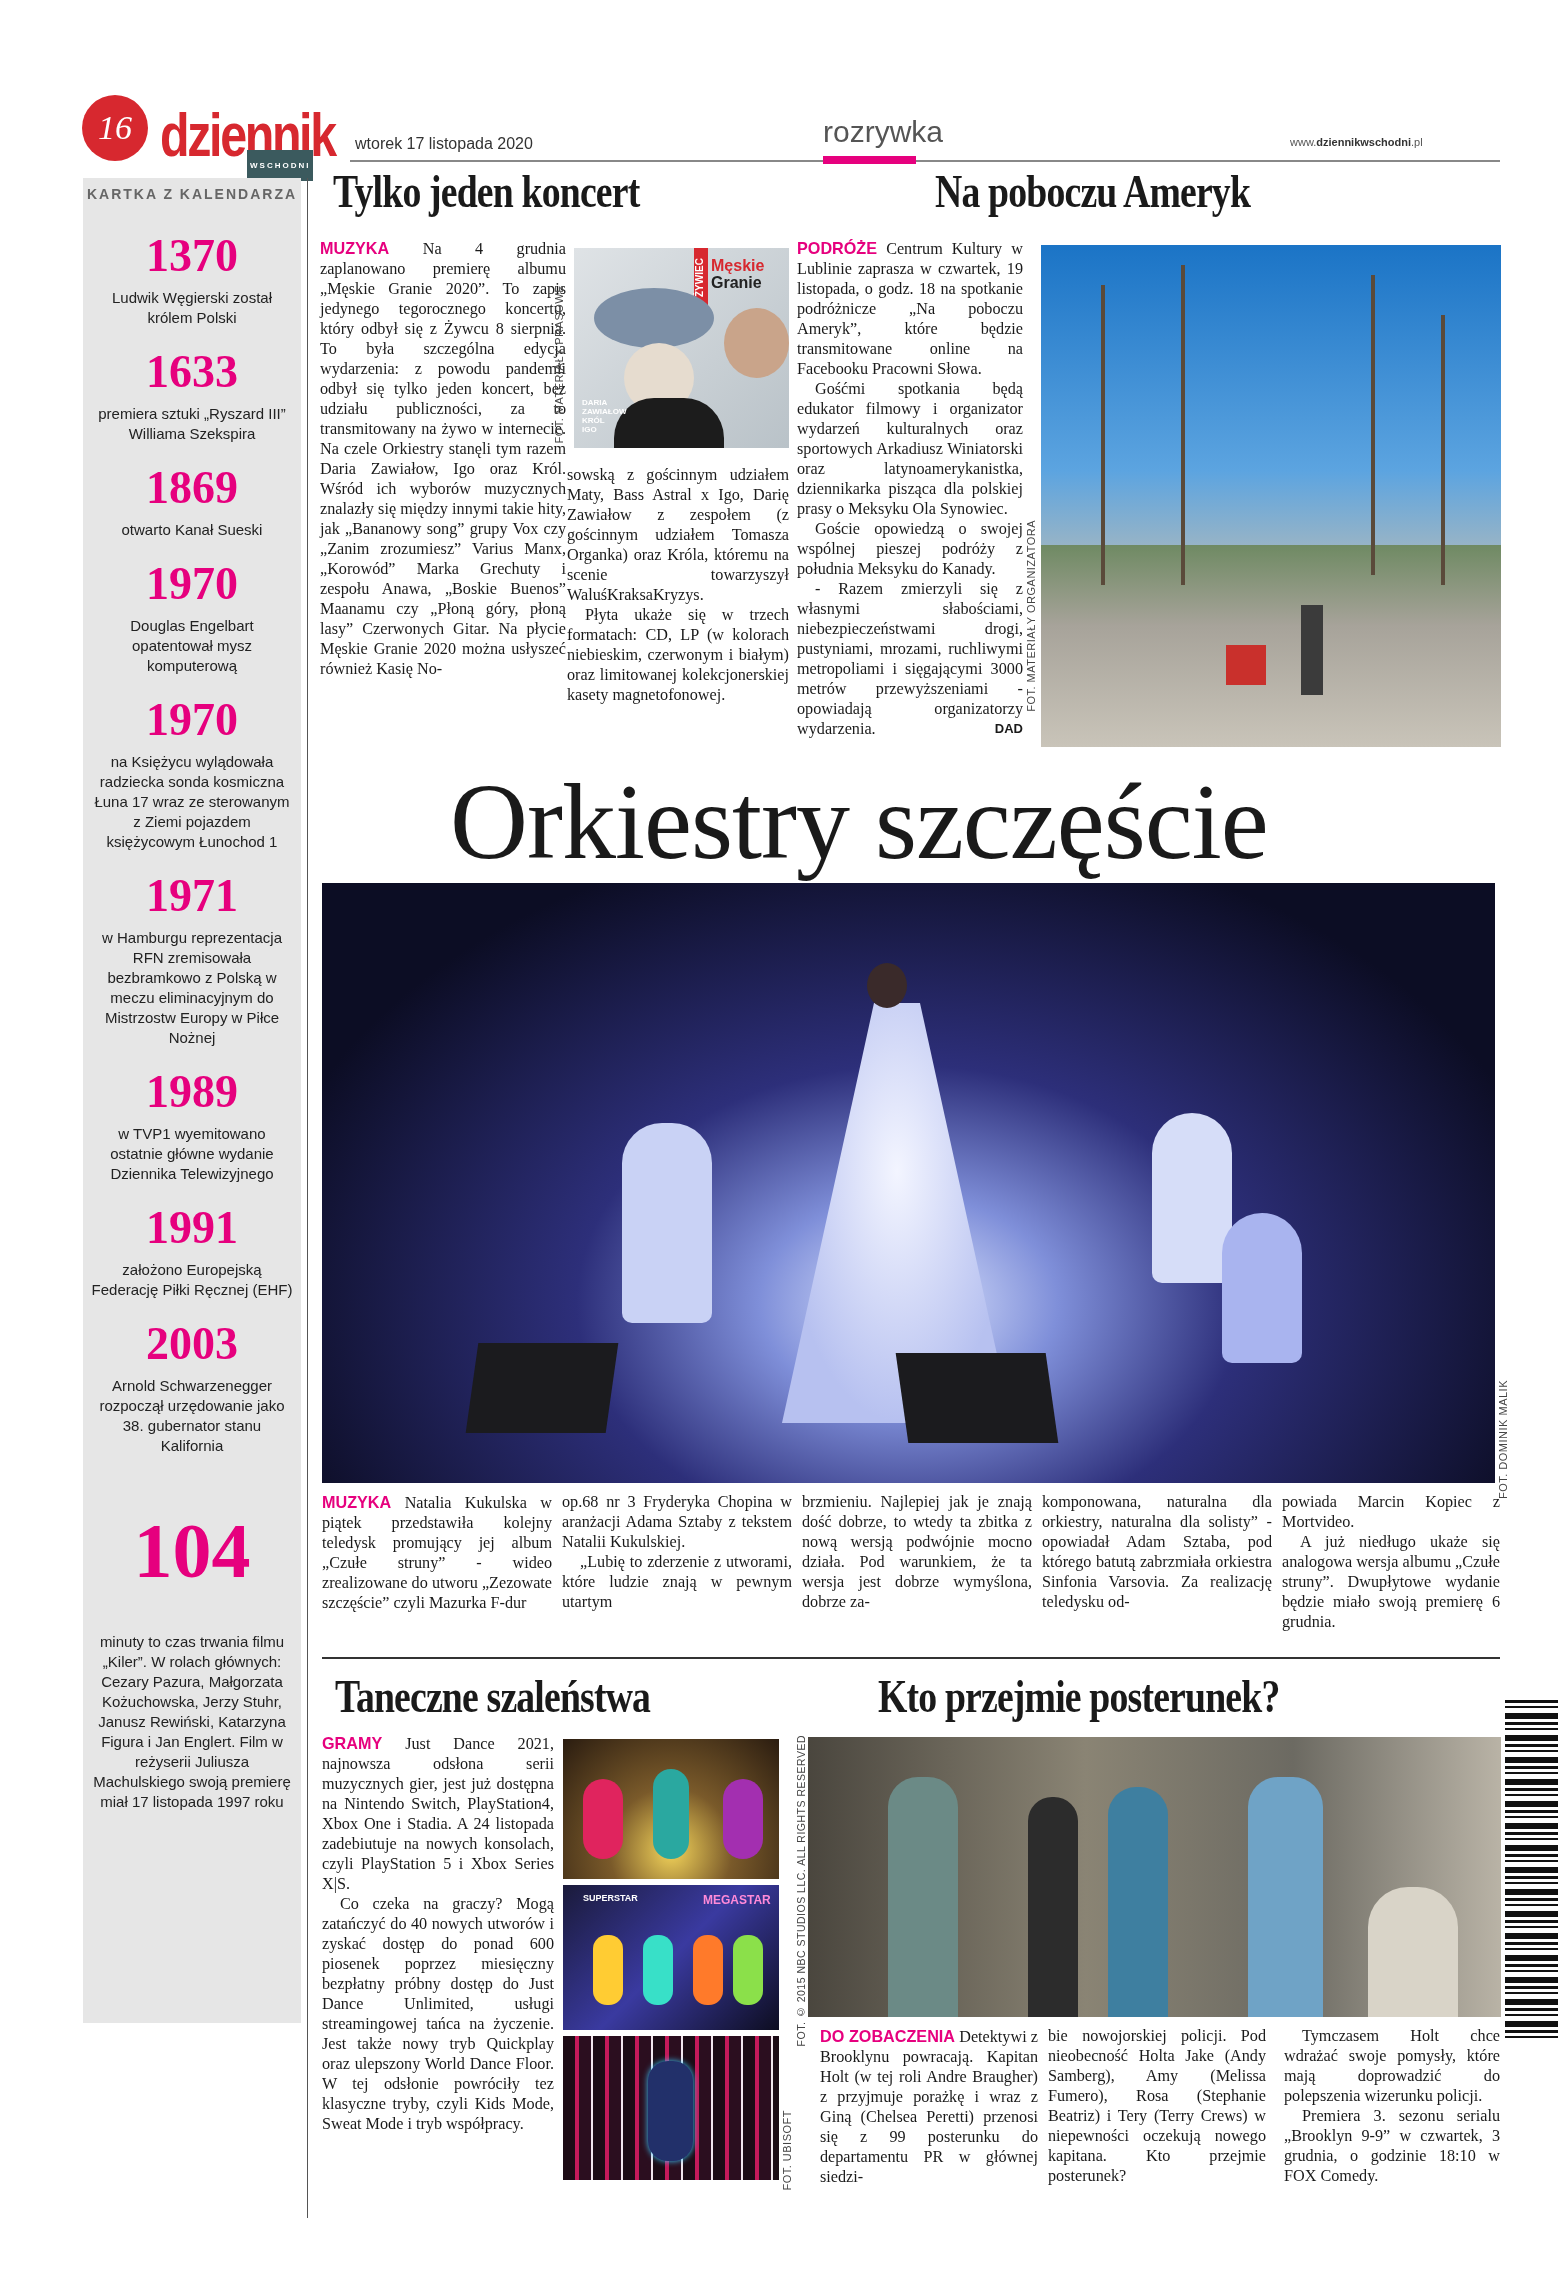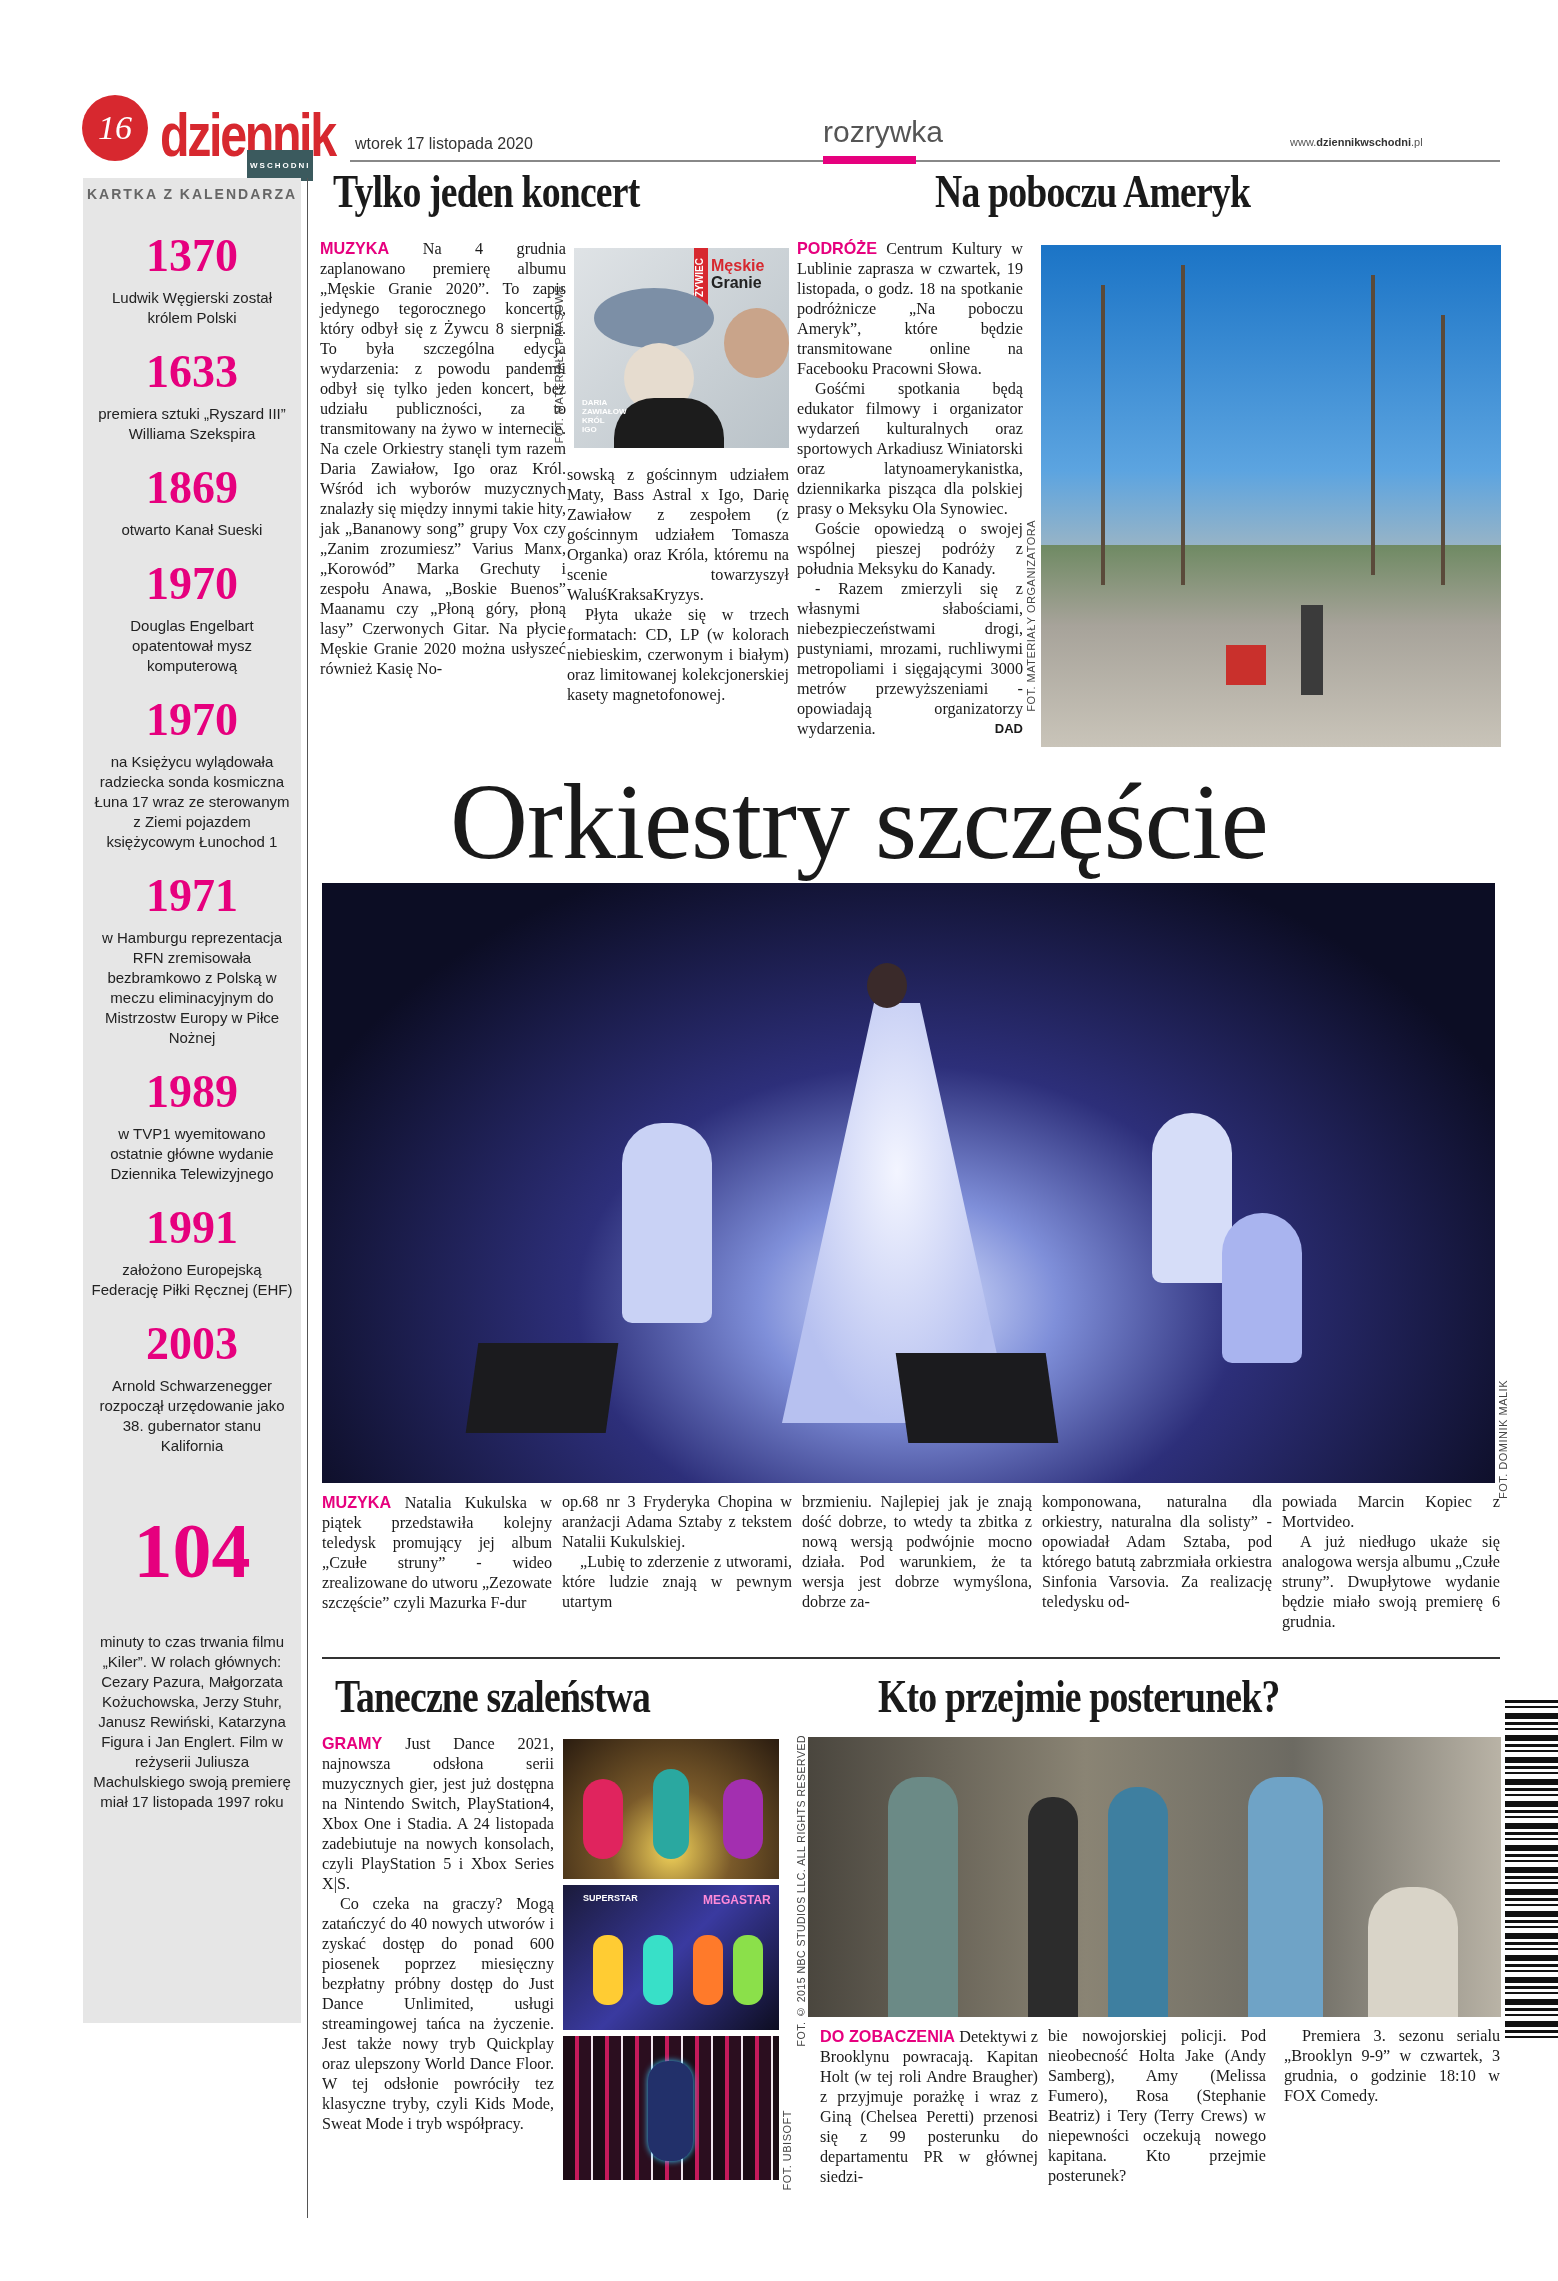--- a/index.html
+++ b/index.html
@@ -188,16 +188,17 @@
   <div class="abs" style="left:220px; top:60px; width:50px; height:220px; background:#2c2c2c; border-radius:24px 24px 0 0;"></div>
   <div class="abs" style="left:300px; top:50px; width:60px; height:230px; background:#3e7fa0; border-radius:28px 28px 0 0;"></div>
   <div class="abs" style="left:440px; top:40px; width:75px; height:240px; background:#6fa3c6; border-radius:30px 30px 0 0;"></div>
   <div class="abs" style="left:560px; top:150px; width:90px; height:130px; background:#d9d4c8; border-radius:40px 40px 0 0;"></div>
 </div>
 <div class="abs body-text" style="left:820px; top:2026px; width:218px;"><span class="kicker">DO ZOBACZENIA</span><span> Detektywi z Brooklynu powracają. Kapitan Holt (w tej roli Andre Braugher) z przyjmuje porażkę i wraz z Giną (Chelsea Peretti) przenosi się z 99 posterunku do departamentu PR w głównej siedzi-</span></div>
 <div class="abs body-text" style="left:1048px; top:2026px; width:218px;">
     <p>bie nowojorskiej policji. Pod nieobecność Holta Jake (Andy Samberg), Amy (Melissa Fumero), Rosa (Stephanie Beatriz) i Tery (Terry Crews) w niepewności oczekują nowego kapitana. Kto przejmie posterunek?</p>
   </div>
 <div class="abs body-text" style="left:1284px; top:2026px; width:216px;">
+    <p class="indent">Tymczasem Holt chce wdrażać swoje pomysły, które mają doprowadzić do polepszenia wizerunku policji.</p>
     <p class="indent">Premiera 3. sezonu serialu „Brooklyn 9-9” w czwartek, 3 grudnia, o godzinie 18:10 w FOX Comedy.</p>
   </div>
 
 <div class="abs barcode"></div>
 
 </body></html>

